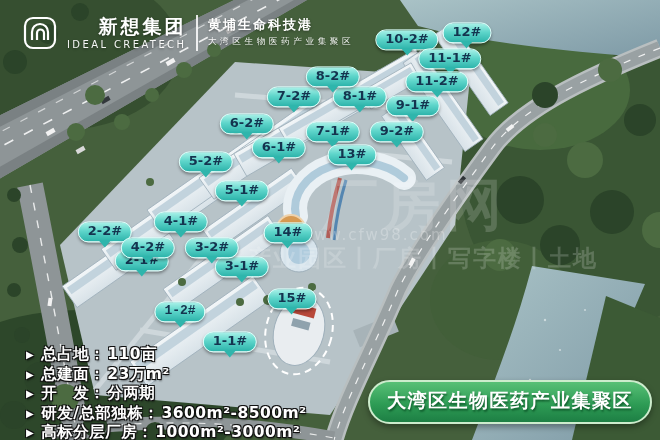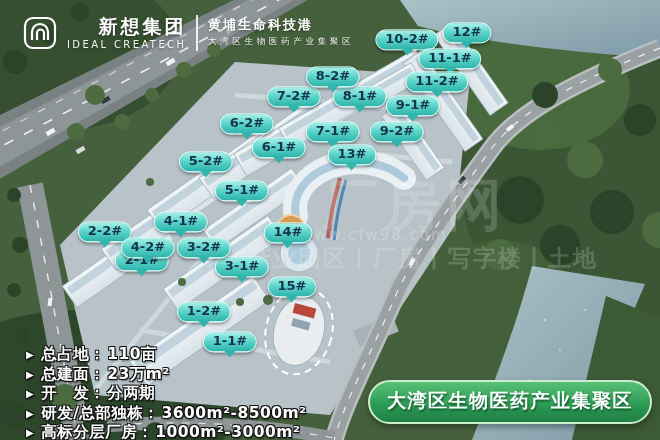--- a/index.html
+++ b/index.html
@@ -253,44 +253,44 @@
       </g>
     </g>
   </svg>
 
   <div class="wm" id="wm-site">厂房网</div>
   <div class="wm" id="wm-url">www.cfw98.com</div>
   <div class="wm" id="wm-slogan">产业园区丨厂房丨写字楼丨土地</div>
 
   <div id="labels">
       <div class="bubble" style="left: 230px; top: 342px;">1-1#</div>
-      <div class="bubble" style="left: 204px; top: 312px;">1-2#</div>
+      <div class="bubble" style="left: 180px; top: 312px; font-family: Liberation Mono, monospace;">1-2#</div>
       <div class="bubble" style="left: 142px; top: 261px;">2-1#</div>
       <div class="bubble" style="left: 105px; top: 232px; text-align: center;">2-2#</div>
       <div class="bubble" style="left: 242px; top: 267px;">3-1#</div>
-      <div class="bubble" style="left: 204px; top: 248px;">3-2#</div>
+      <div class="bubble" style="left: 212px; top: 248px;">3-2#</div>
       <div class="bubble" style="left: 181px; top: 222px;">4-1#</div>
       <div class="bubble" style="left: 148px; top: 200px; margin-top: 48px;">4-2#</div>
       <div class="bubble" style="left: 242px; top: 191px;">5-1#</div>
       <div class="bubble" style="left: 206px; top: 162px;">5-2#</div>
       <div class="bubble" style="left: 279px; top: 148px;">6-1#</div>
       <div class="bubble" style="left: 247px; top: 124px;">6-2#</div>
       <div class="bubble" style="left: 333px; top: 132px;">7-1#</div>
       <div class="bubble" style="left: 294px; top: 97px;">7-2#</div>
       <div class="bubble" style="left: 360px; top: 97px;">8-1#</div>
       <div class="bubble" style="left: 333px; top: 77px;">8-2#</div>
       <div class="bubble" style="left: 413px; top: 106px;">9-1#</div>
       <div class="bubble" style="left: 397px; top: 132px;">9-2#</div>
       <div class="bubble" style="left: 407px; top: 40px;">10-2#</div>
       <div class="bubble" style="left: 450px; top: 59px;">11-1#</div>
       <div class="bubble" style="left: 437px; top: 82px;">11-2#</div>
       <div class="bubble" style="left: 467px; top: 33px;">12#</div>
       <div class="bubble" style="left: 352px; top: 155px;">13#</div>
       <div class="bubble" style="left: 288px; top: 233px;">14#</div>
-      <div class="bubble" style="left: 292px; top: 287px;">15#</div>
+      <div class="bubble" style="left: 292px; top: 299px;">15#</div>
     </div>
 
   <div id="header">
     <svg class="logo-mark" width="36" height="36" viewBox="0 0 36 36">
       <rect x="3" y="3" width="30" height="30" rx="8" fill="none" stroke="#ffffff" stroke-width="2.2"></rect>
       <path d="M10,25 V17 A8,8 0 0 1 26,17 V25" fill="none" stroke="#ffffff" stroke-width="2.2"></path>
       <path d="M15,25 V18 A3.5,3.5 0 0 1 22,18 V25" fill="none" stroke="#ffffff" stroke-width="2.2"></path>
     </svg>
     <div class="brand-block">
       <div class="brand-cn">新想集团</div>

